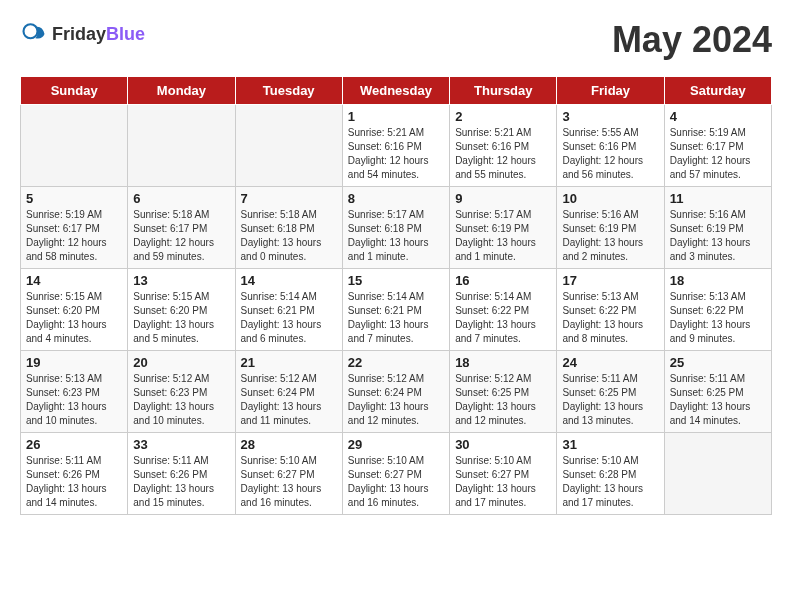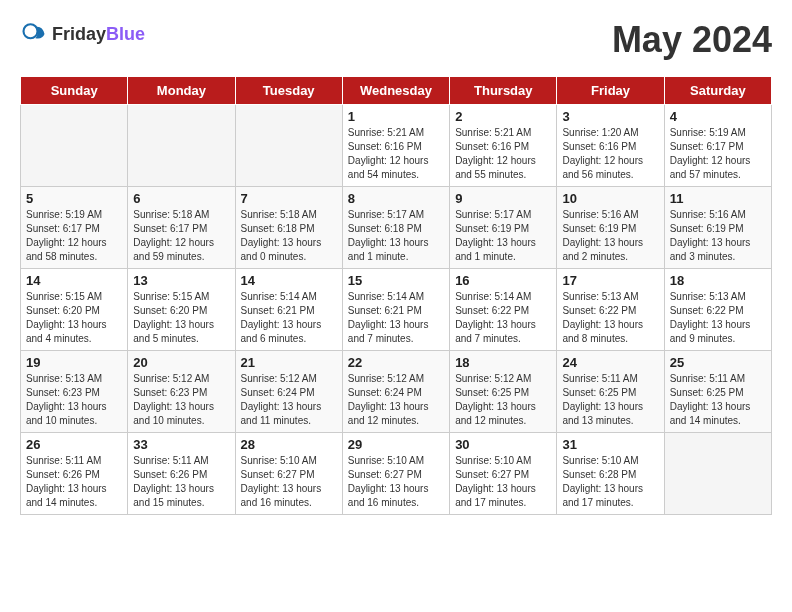--- a/index.html
+++ b/index.html
@@ -126,21 +126,21 @@
         </td>
         <td>
           <span class="day-number">2</span>
           <div class="day-info" style="white-space: pre-line;">Sunrise: 5:21 AM
 Sunset: 6:16 PM
 Daylight: 12 hours
 and 55 minutes.</div>
         </td>
         <td>
           <span class="day-number">3</span>
-          <div class="day-info" style="white-space: pre-line;">Sunrise: 1:20 AM
+          <div class="day-info" style="white-space: pre-line;">Sunrise: 5:55 AM
 Sunset: 6:16 PM
 Daylight: 12 hours
 and 56 minutes.</div>
         </td>
         <td>
           <span class="day-number">4</span>
           <div class="day-info" style="white-space: pre-line;">Sunrise: 5:19 AM
 Sunset: 6:17 PM
 Daylight: 12 hours
 and 57 minutes.</div>

